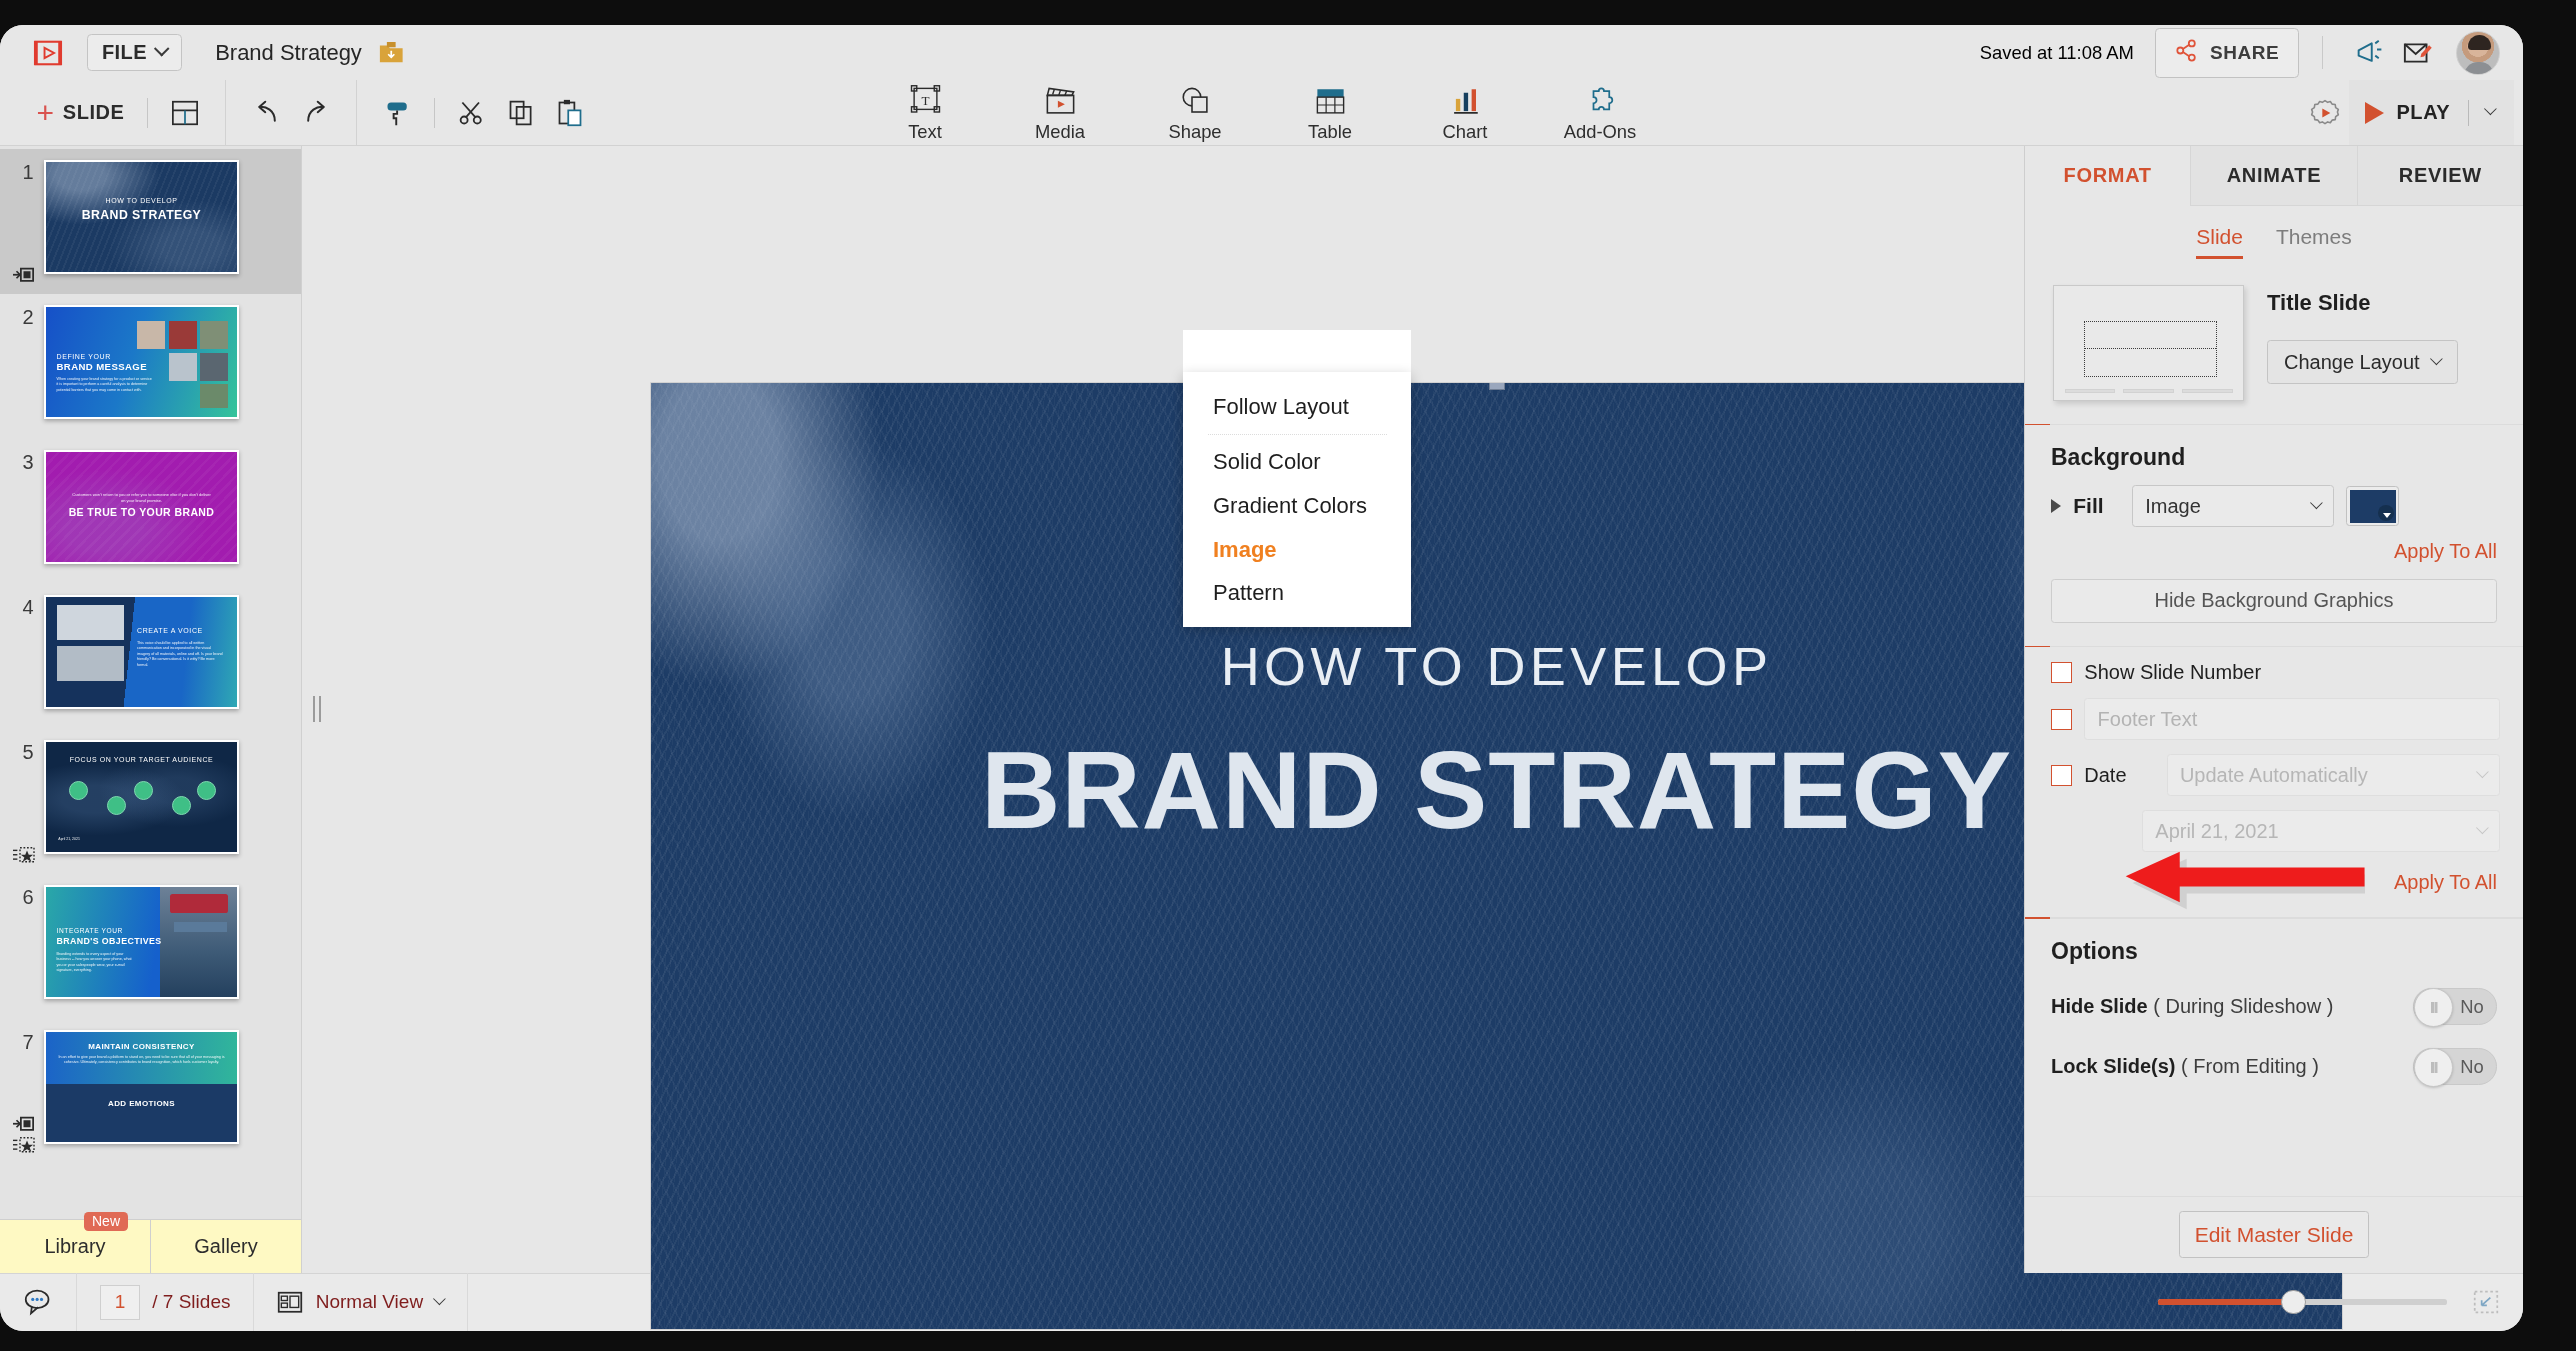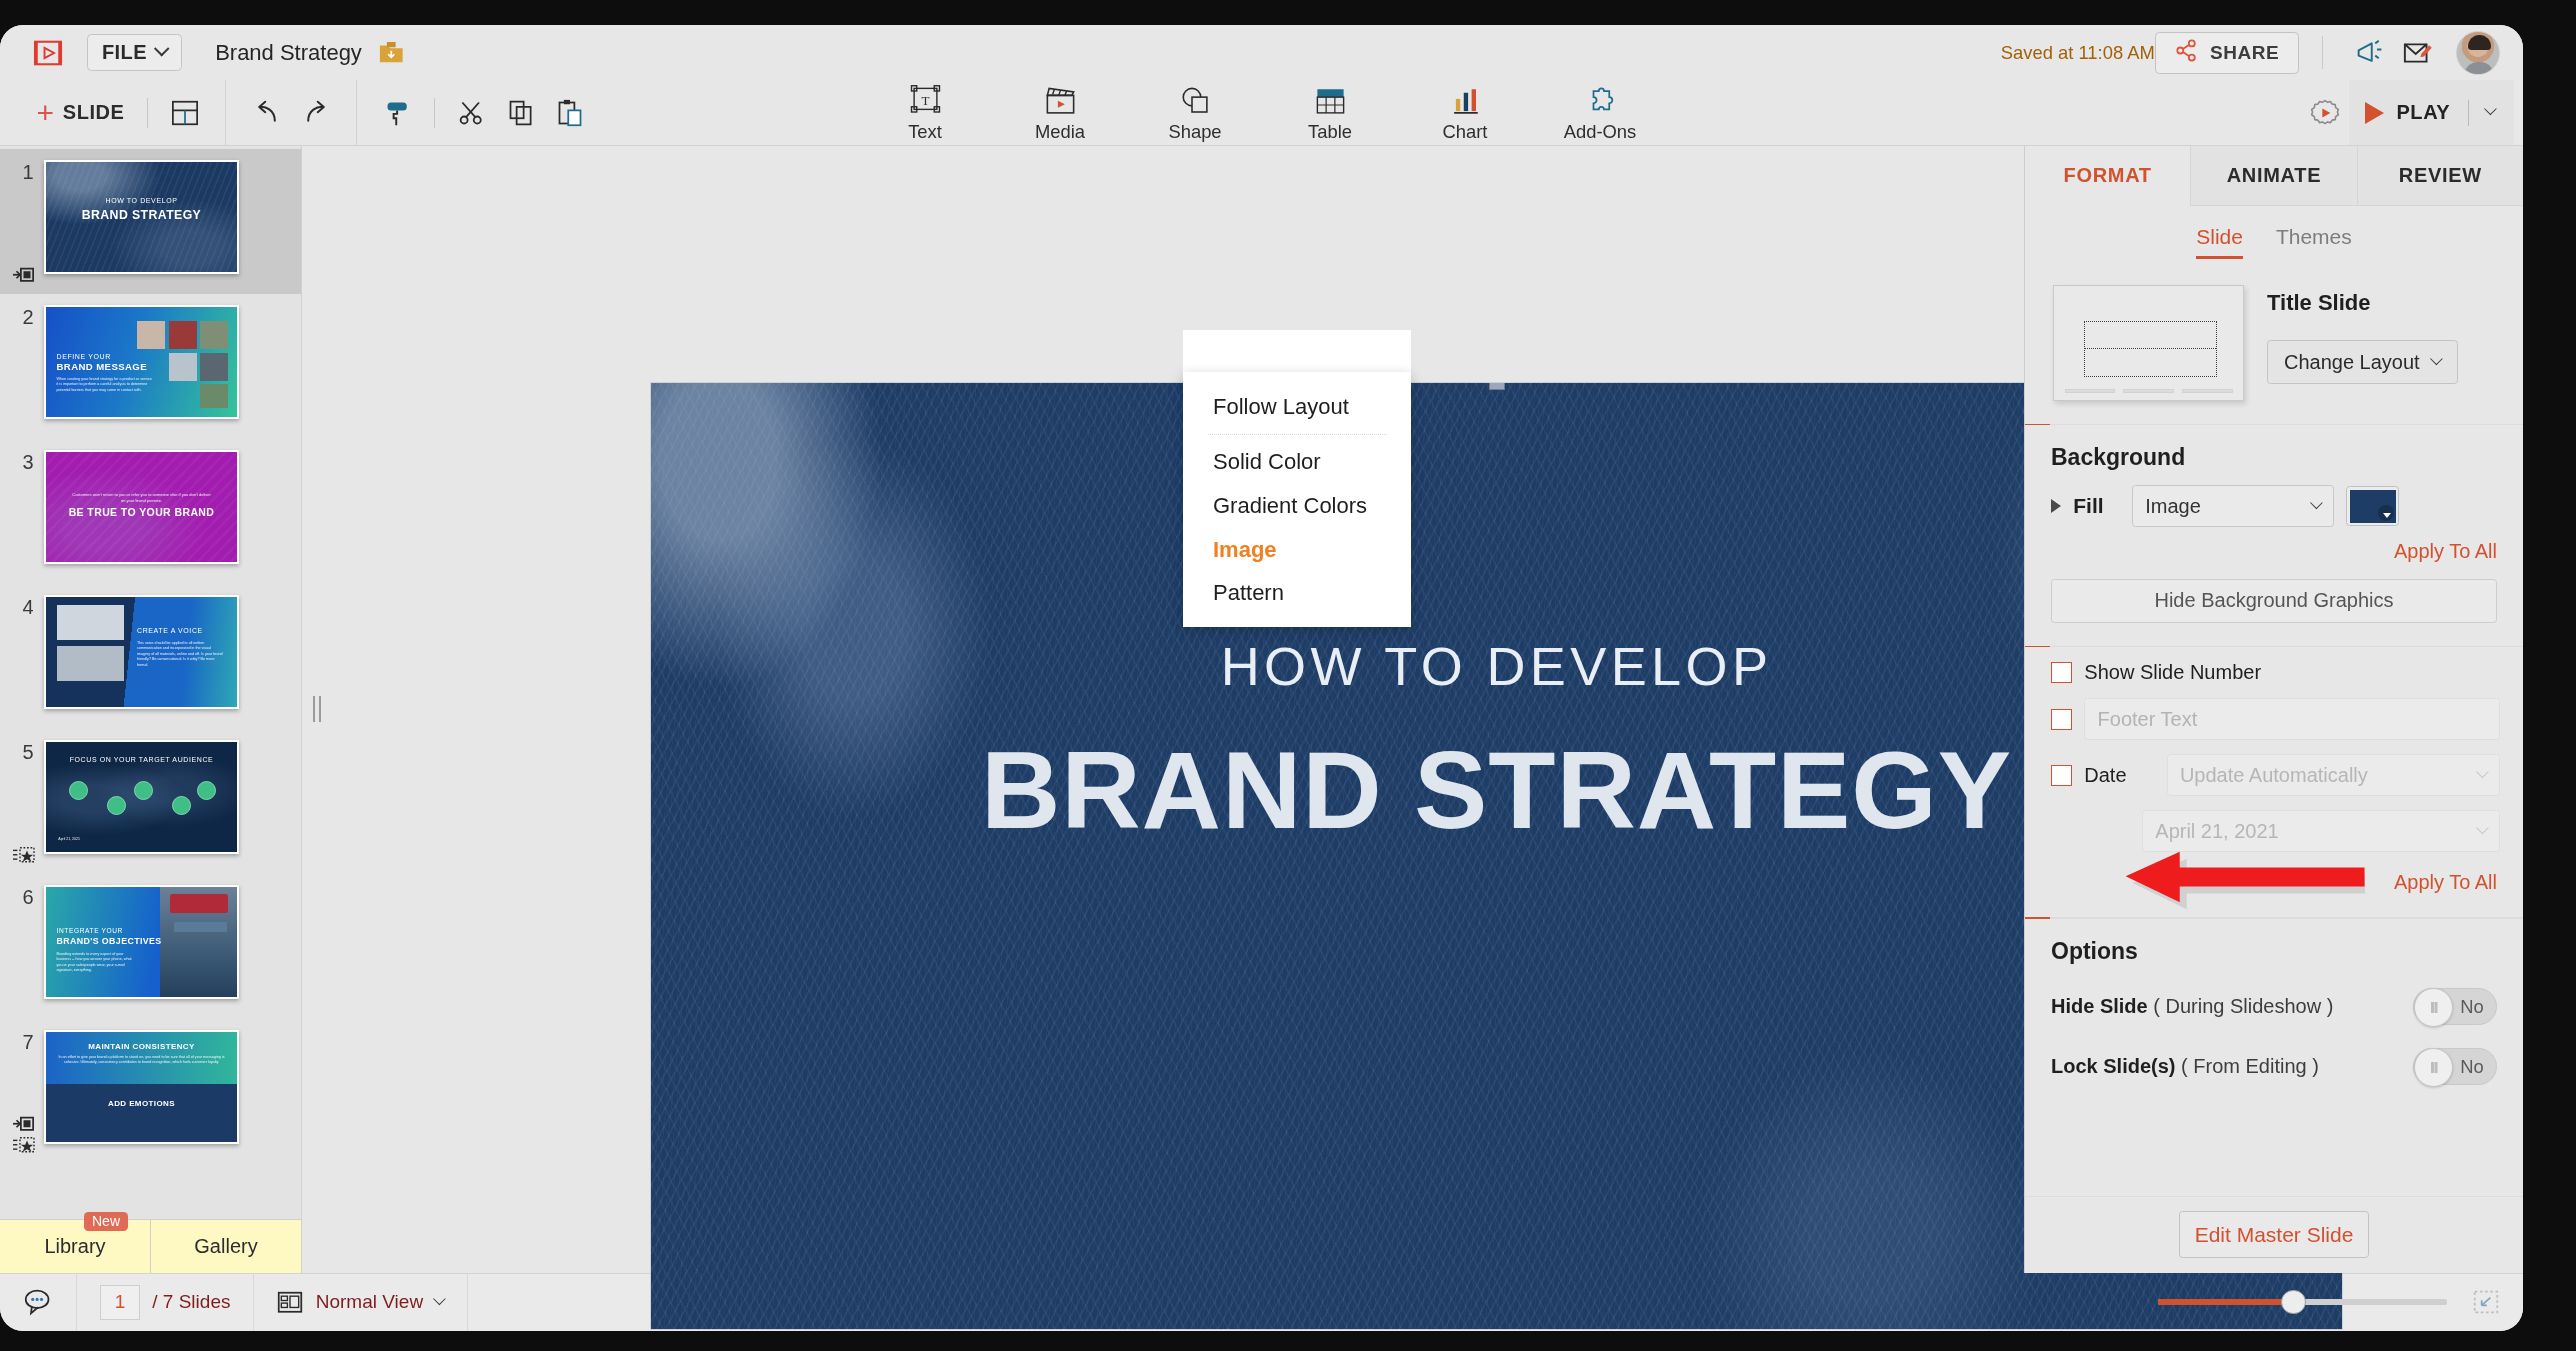--- a/index.html
+++ b/index.html
@@ -37,24 +37,24 @@
     font-size: 20px; font-weight: bold; letter-spacing: 0.4px; color: #2b2b2b;
     cursor: pointer;
   }
   .chev { display:inline-block; width: 11.4px; height: 11.4px;
     border-right: 2.2px solid #3a3a3a; border-bottom: 2.2px solid #3a3a3a;
     transform: rotate(45deg) translate(-2.6px,-2.6px); }
   .chev.sm { width: 8.8px; height: 8.8px; border-width:1.8px; }
   .doc-title { margin-left: 33px; font-size: 22px; color: #262626; }
   .title-badge { margin-left: 17.5px; width: 24.5px; height: 23px; }
   .topbar-right { margin-left: auto; display:flex; align-items:center; gap: 0; }
-  .saved-txt { font-size: 18.4px; color: #a16207; }
+  .saved-txt { font-size: 18.4px; color: #000000; margin-right: 21px; }
   .share-btn {
     border: 0.9px solid #c2c2c2; border-radius: 4.4px; background: #ececec;
-    height: 42px; padding: 0 19px; display:flex; align-items:center; gap:12.3px;
+    height: 50px; padding: 0 19px; display:flex; align-items:center; gap:12.3px;
     font-size: 19px; font-weight: bold; letter-spacing: 0.5px; color:#3d3d3d; cursor:pointer;
   }
   .vsep { width:0.9px; height: 33px; background:#c9c9c9; margin: 0 23px; }
   .ic-btn { width: 47px; height: 42px; display:flex; align-items:center; justify-content:center; cursor:pointer; }
   .avatar {
     width: 44px; height: 44px; border-radius: 50%; margin-left: 16px;
     background: radial-gradient(circle at 50% 34%, #d8b49a 0 30%, #c59b7d 31% 46%, #bdbdbd 47% 100%);
     overflow:hidden; position:relative; border:0.9px solid #cfcfcf;
   }
   .avatar::before{content:"";position:absolute;left:10.5px;top:3.5px;width:23px;height:15px;border-radius:11.4px 11.4px 3.5px 3.5px;background:#2e2520;}

